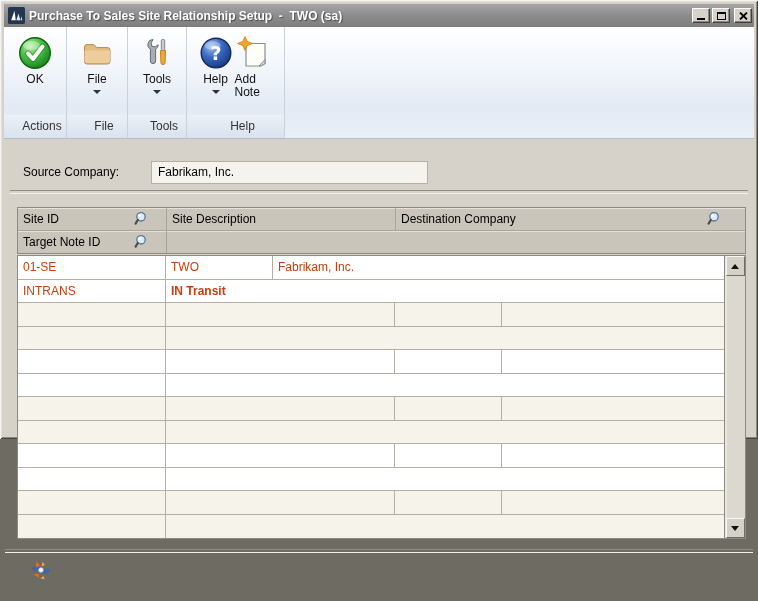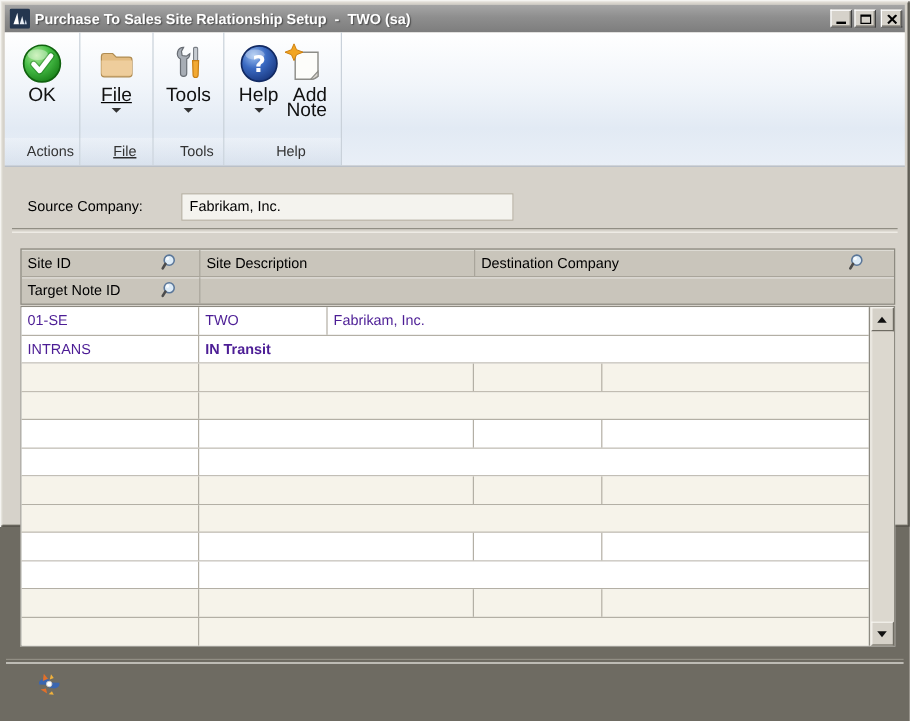--- a/index.html
+++ b/index.html
@@ -17,27 +17,27 @@
     box-shadow:inset -1px -1px 0 #8a877d;display:flex;align-items:center;justify-content:center;
     box-sizing:border-box;margin-left:2px;padding:0;}
   .win-btn.close{margin-left:4px;}
   .g-min{width:8px;height:2px;background:#000;margin-top:7px;}
   .g-max{width:9px;height:8px;border:1px solid #000;border-top:2px solid #000;box-sizing:border-box;}
   
   .toolbar{position:absolute;left:4px;top:27px;right:4px;height:112px;
     background:linear-gradient(180deg,#ffffff 0%,#f1f5fa 40%,#e2eaf4 72%,#e9eff7 100%);
     border-bottom:1px solid #b3bcc8;display:flex;box-sizing:border-box;}
   .tb-group{display:flex;flex-direction:column;border-right:1px solid #c9d1da;box-sizing:border-box;}
-  .tb-group.g-actions{width:63px;} .tb-group.g-file{width:61px;text-decoration:underline;}
+  .tb-group.g-actions{width:63px;} .tb-group.g-file{width:61px;}
   .tb-group.g-tools{width:59px;} .tb-group.g-help{width:98px;}
   .tb-filler{flex:1;}
   .tb-buttons{flex:1;display:flex;justify-content:center;gap:2px;}
   .tb-btn{display:flex;flex-direction:column;align-items:center;padding-top:9px;cursor:default;}
   .tb-btn .ico{width:34px;height:34px;flex:none;}
-  .tb-btn .lbl{font-size:16px;color:#111;margin-top:3px;line-height:13px;text-align:right;max-width:38px;}
+  .tb-btn .lbl{font-size:12px;color:#111;margin-top:3px;line-height:13px;text-align:left;max-width:38px;}
   .dd{width:0;height:0;border-left:4px solid transparent;border-right:4px solid transparent;
     border-top:4px solid #333;margin-top:4px;}
   .tb-caption{height:23px;line-height:22px;text-align:center;font-size:12px;color:#333;
     background:linear-gradient(180deg,rgba(255,255,255,.25),rgba(187,202,220,.35));padding-left:14px;}
   
   .src-label{position:absolute;left:23px;top:165px;font-size:12px;color:#000;}
   .src-field{position:absolute;left:151px;top:161px;width:277px;height:23px;background:#f4f3ee;
     border:1px solid #b6b0a2;box-sizing:border-box;font-size:12px;color:#000;line-height:21px;padding-left:6px;}
   .groove{position:absolute;height:2px;border-top:1px solid #918e84;border-bottom:1px solid #f4f2ec;}
   .groove.under-fields{left:10px;right:10px;top:190px;}
@@ -54,21 +54,21 @@
   .hc2{width:229px;}
   .hc3{flex:1;justify-content:space-between;padding-right:22px;border-right:none;}
   .hc2x{flex:1;border-right:none;}
   .mag{width:16px;height:16px;flex:none;}
   .grid-body{position:absolute;left:17px;top:255px;width:729px;height:284px;border:1px solid #8d8a81;
     box-sizing:border-box;display:flex;background:#fff;}
   .rows{width:706px;display:grid;grid-template-rows:repeat(12,1fr);}
   .g-row{display:flex;box-sizing:border-box;border-bottom:1px solid #b3afa5;}
   .g-row:last-child{border-bottom:none;}
   .g-row.pw{background:#ffffff;} .g-row.pc{background:#f6f3ea;}
-  .gc{box-sizing:border-box;padding-left:5px;display:flex;align-items:center;font-size:12px;color:#4c1d95;
+  .gc{box-sizing:border-box;padding-left:5px;display:flex;align-items:center;font-size:12px;color:#c2410c;
     border-right:1px solid #b3afa5;overflow:hidden;white-space:nowrap;}
   .c1{width:148px;} .c2{width:229px;} .c3{width:107px;} .c4{flex:1;border-right:none;} .c2x{flex:1;border-right:none;font-weight:bold;}
   
   .vscroll{width:21px;box-sizing:border-box;border-left:1px solid #8d8a81;background:#dcd8cf;
     display:flex;flex-direction:column;justify-content:space-between;align-items:center;
     box-shadow:inset 2px 0 0 #e9e6df;}
   .sb-btn{width:19px;height:20px;background:#d5d1c8;border:1px solid;border-color:#f7f5f1 #6f6c63 #6f6c63 #f7f5f1;
     box-sizing:border-box;display:flex;align-items:center;justify-content:center;padding:0;}
   .arr-up{width:0;height:0;border-left:4px solid transparent;border-right:4px solid transparent;border-bottom:5px solid #111;}
   .arr-down{width:0;height:0;border-left:4px solid transparent;border-right:4px solid transparent;border-top:5px solid #111;}

